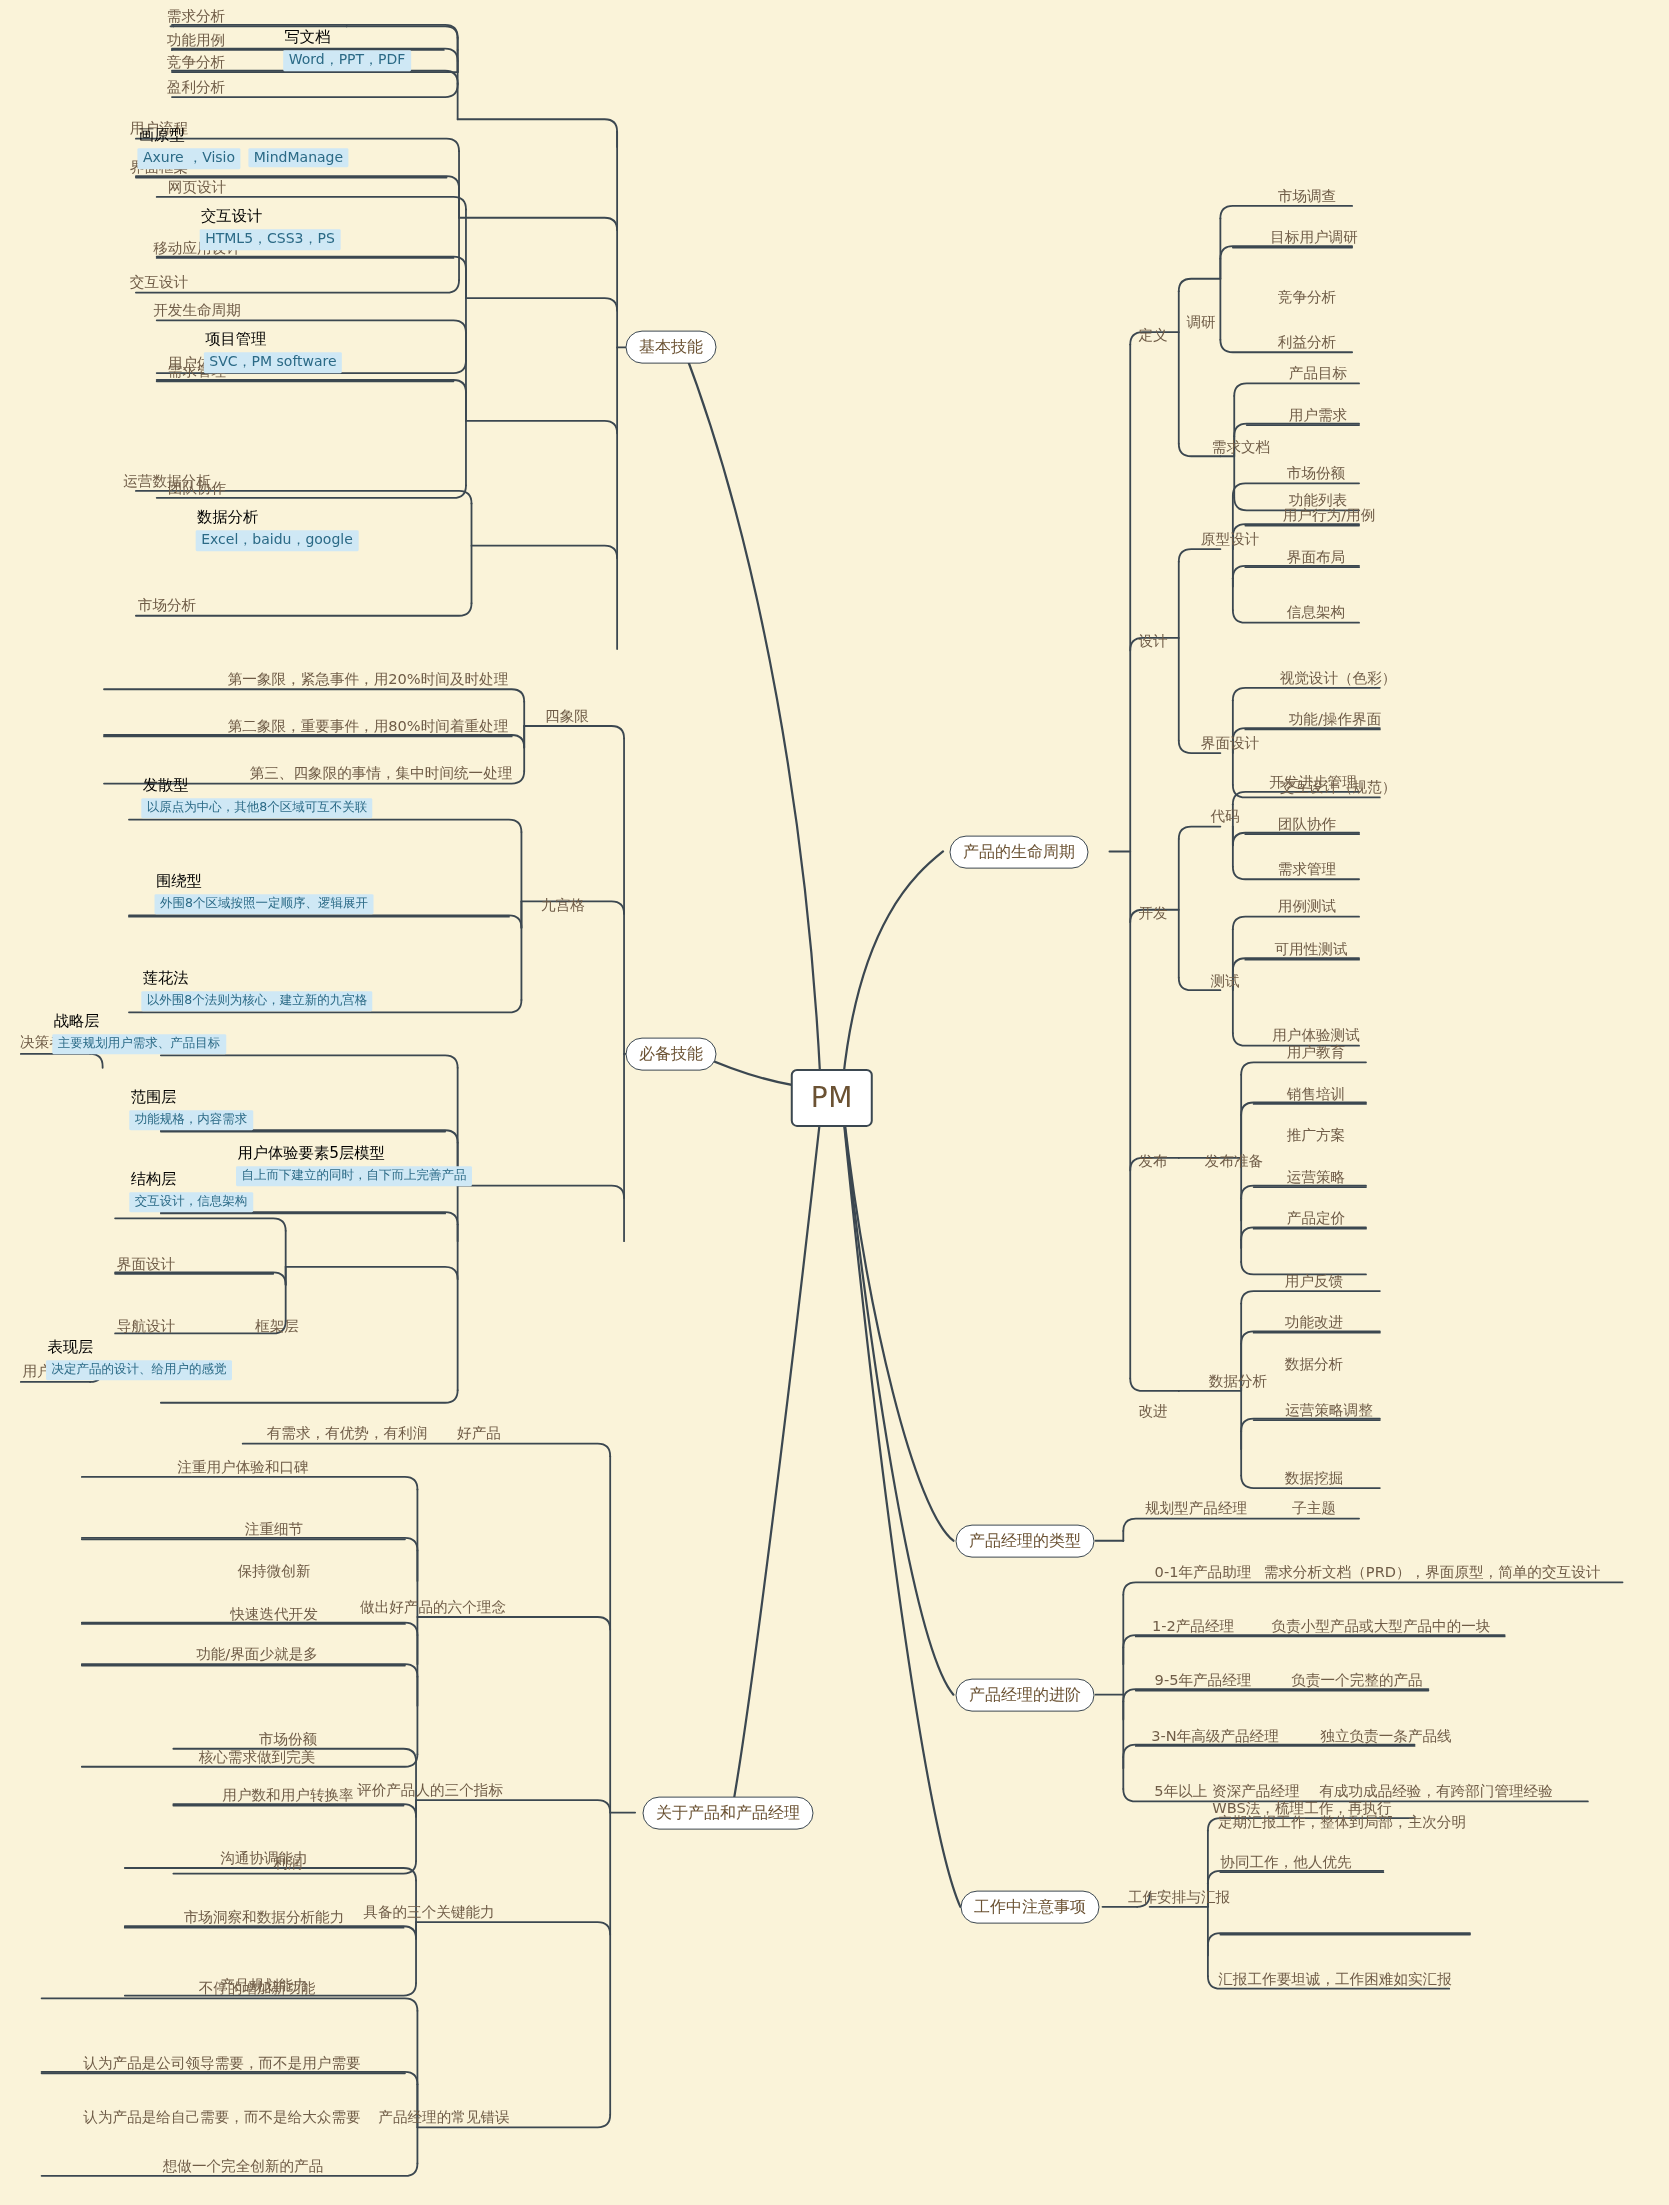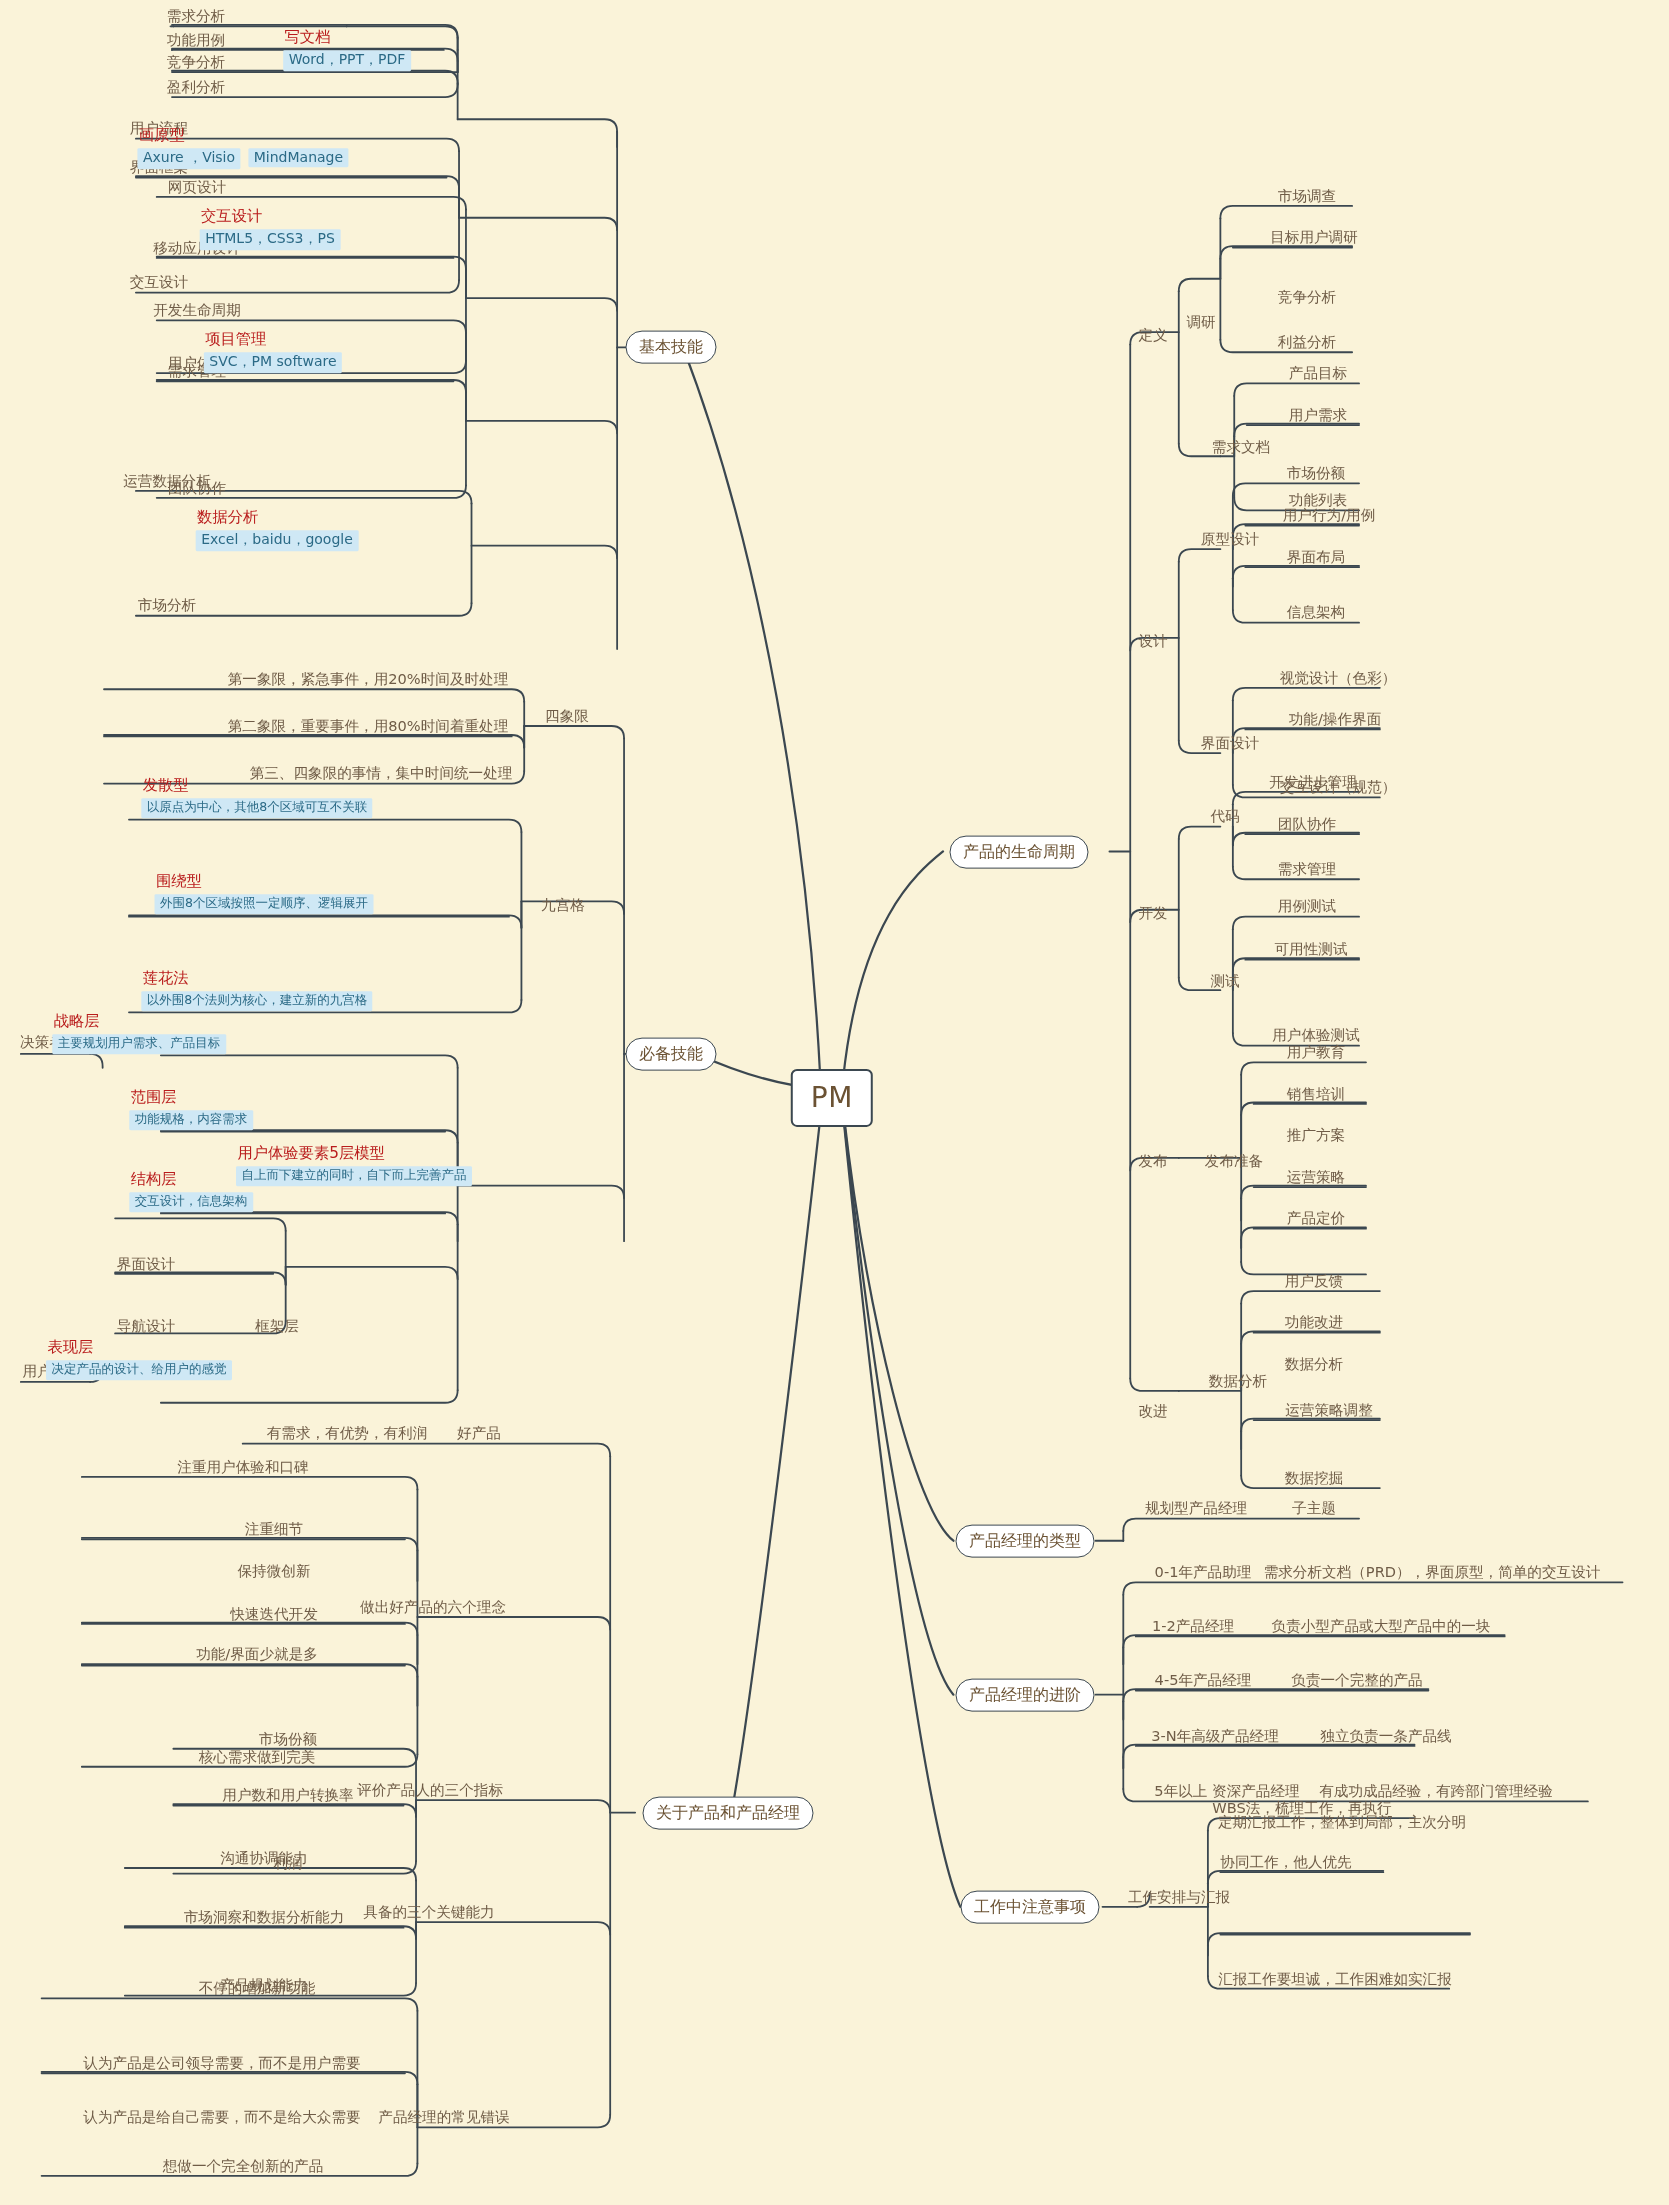--- a/index.html
+++ b/index.html
@@ -59,21 +59,21 @@
     border-radius: 1.4px;
     font-size: 14px;
   }
   .note.sm { font-size: 12.5px; }
   .stack {
     position:absolute;
     transform: translate(-50%, -100%);
     text-align: left;
     white-space: nowrap;
   }
-  .stack .ttl { font-size:15.3px; color:#b91c1c; display:block; margin-bottom:2.1px; padding-left:1.4px;}
+  .stack .ttl { font-size:15.3px; color:#000000; display:block; margin-bottom:2.1px; padding-left:1.4px;}
   .stack .row { display:block; }
   .stack .row .note + .note { margin-left:4.2px; }
   .notewrap { display:block; }
 </style>
 </head>
 <body>
 
 <div id="canvas">
 
   <svg id="edges" viewBox="0 0 2407 3180" xmlns="http://www.w3.org/2000/svg">
@@ -519,21 +519,21 @@
   <div class="node topic" style="left:1329px; top:1419px;">运营策略调整</div>
   <div class="node topic" style="left:1314px; top:1487px;">数据挖掘</div>
 
   <div class="node topic" style="left:1196px; top:1517px;">规划型产品经理</div>
   <div class="node topic" style="left:1314px; top:1517px;">子主题</div>
 
   <div class="node topic" style="left:1203px; top:1581px;">0-1年产品助理</div>
   <div class="node topic" style="left:1432px; top:1581px;">需求分析文档（PRD），界面原型，简单的交互设计</div>
   <div class="node topic" style="left:1193px; top:1635px;">1-2产品经理</div>
   <div class="node topic" style="left:1381px; top:1635px;">负责小型产品或大型产品中的一块</div>
-  <div class="node topic" style="left:1203px; top:1689px;">4-5年产品经理</div>
+  <div class="node topic" style="left:1203px; top:1689px;">9-5年产品经理</div>
   <div class="node topic" style="left:1357px; top:1689px;">负责一个完整的产品</div>
   <div class="node topic" style="left:1215px; top:1745px;">3-N年高级产品经理</div>
   <div class="node topic" style="left:1386px; top:1745px;">独立负责一条产品线</div>
   <div class="node topic" style="left:1227px; top:1800px;">5年以上 资深产品经理</div>
   <div class="node topic" style="left:1436px; top:1800px;">有成功成品经验，有跨部门管理经验</div>
 
   <div class="node topic" style="left:1179px; top:1906px;">工作安排与汇报</div>
   <div class="node topic" style="left:1302px; top:1817px;">WBS法，梳理工作，再执行</div>
   <div class="node topic" style="left:1286px; top:1871px;">协同工作，他人优先</div>
   <div class="node topic" style="left:1342px; top:1831px;">定期汇报工作，整体到局部，主次分明</div>

